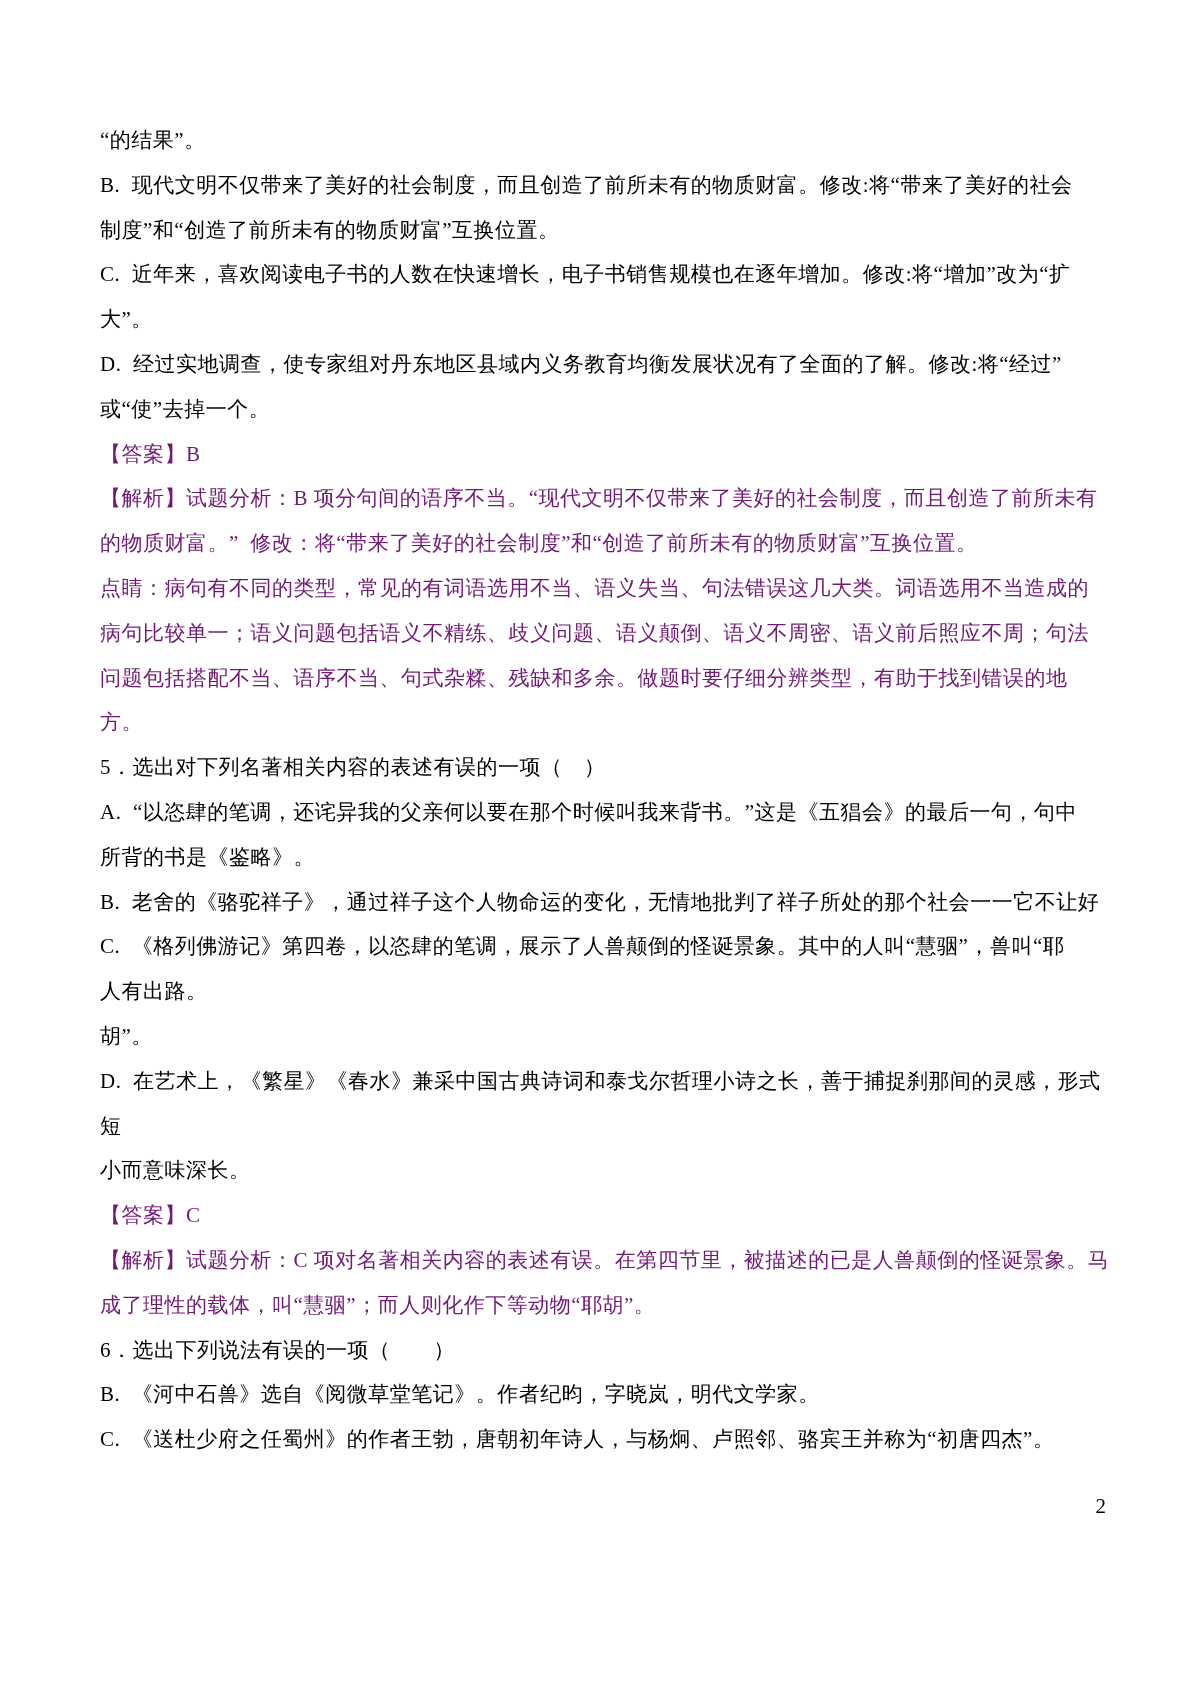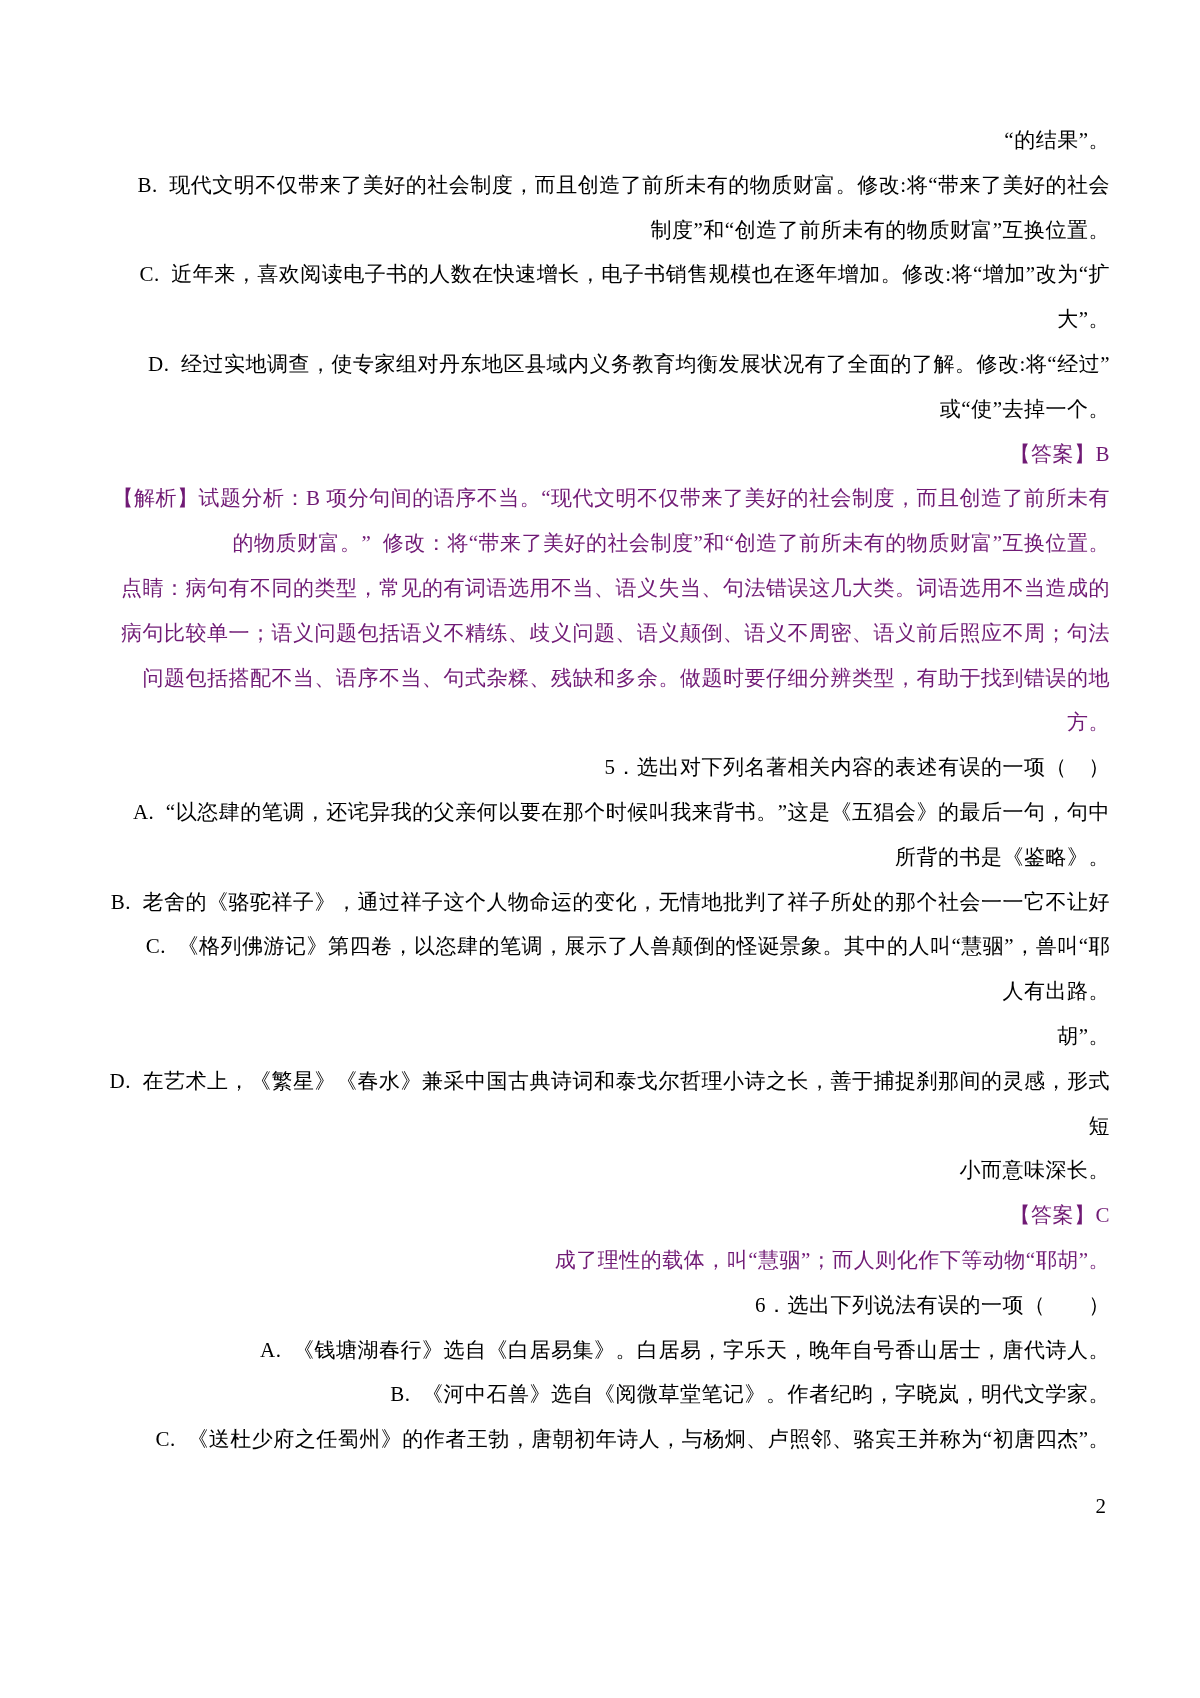--- a/index.html
+++ b/index.html
@@ -7,21 +7,20 @@
     padding: 0;
     background: #ffffff;
   }
   .page {
     position: relative;
     width: 1200px;
     height: 1698px;
     background: #ffffff;
     overflow: hidden;
     font-family: "Liberation Serif", "DejaVu Serif", serif;
-    text-align: right;
   }
   .content {
     position: absolute;
     left: 100px;
     top: 118px;
     width: 1010px;
   }
   .line {
     margin: 0;
     padding: 0;
@@ -64,20 +63,20 @@
       <p class="line">5．选出对下列名著相关内容的表述有误的一项（　）</p>
       <p class="line">A.  “以恣肆的笔调，还诧异我的父亲何以要在那个时候叫我来背书。”这是《五猖会》的最后一句，句中</p>
       <p class="line">所背的书是《鉴略》。</p>
       <p class="line">B.  老舍的《骆驼祥子》，通过祥子这个人物命运的变化，无情地批判了祥子所处的那个社会一一它不让好</p>
       <p class="line">C.  《格列佛游记》第四卷，以恣肆的笔调，展示了人兽颠倒的怪诞景象。其中的人叫“慧骃”，兽叫“耶</p>
       <p class="line">人有出路。</p>
       <p class="line">胡”。</p>
       <p class="line">D.  在艺术上，《繁星》《春水》兼采中国古典诗词和泰戈尔哲理小诗之长，善于捕捉刹那间的灵感，形式短</p>
       <p class="line">小而意味深长。</p>
       <p class="line red">【答案】C</p>
+      <p class="line red">【解析】试题分析：C 项对名著相关内容的表述有误。在第四节里，被描述的已是人兽颠倒的怪诞景象。马</p>
       <p class="line red">成了理性的载体，叫“慧骃”；而人则化作下等动物“耶胡”。</p>
       <p class="line">6．选出下列说法有误的一项（　　）</p>
-      <p class="line">A.  《钱塘湖春行》选自《白居易集》。白居易，字乐天，晚年自号香山居士，唐代诗人。</p>
       <p class="line">B.  《河中石兽》选自《阅微草堂笔记》。作者纪昀，字晓岚，明代文学家。</p>
       <p class="line">C.  《送杜少府之任蜀州》的作者王勃，唐朝初年诗人，与杨炯、卢照邻、骆宾王并称为“初唐四杰”。</p>
     </div>
   <div class="page-number">2</div>
 </div>
 
 </body></html>

